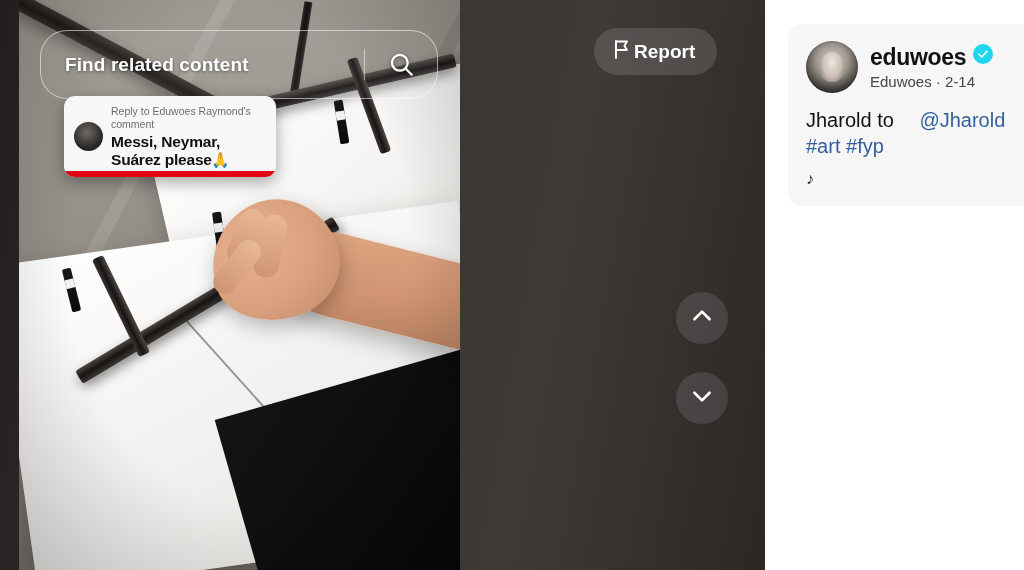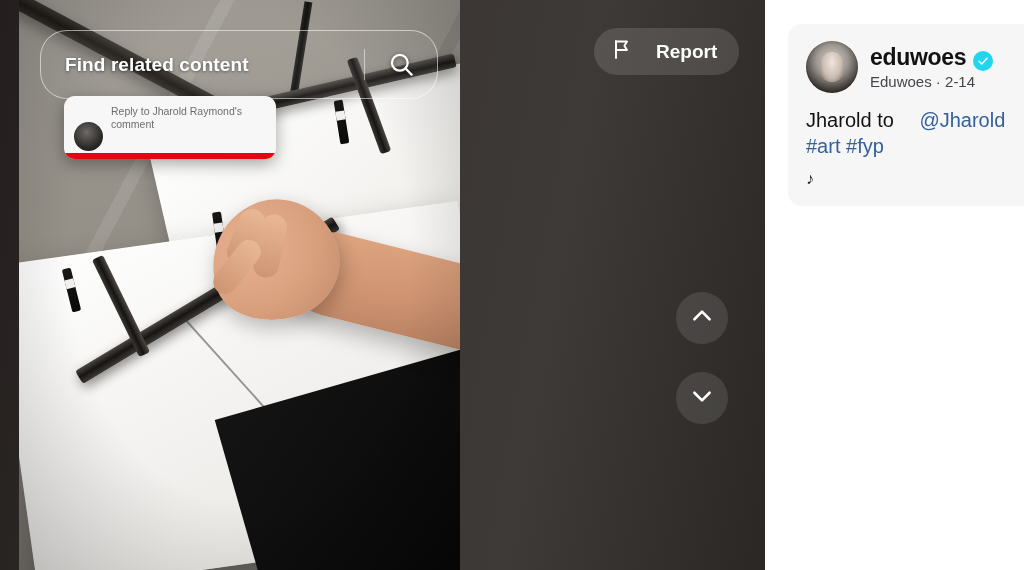--- a/index.html
+++ b/index.html
@@ -265,21 +265,21 @@
   }
 
   
   .report-btn {
     position: absolute;
     left: 594px; top: 28px;
     height: 47px;
     padding: 0 22px 0 19px;
     border-radius: 24px;
     background: rgba(255,255,255,0.13);
-    display: flex; align-items: center; gap: 25px;
+    display: flex; align-items: center; gap: 3px;
     color: #fff;
     font-size: 19px;
     font-weight: 700;
   }
 
   
   .nav-btn {
     position: absolute;
     left: 676px;
     width: 52px; height: 52px;
@@ -317,21 +317,21 @@
     box-shadow: inset 0 0 0 1px rgba(0,0,0,.08);
     position: relative; overflow: hidden;
   }
   .author-avatar::after {
     content: "";
     position: absolute; left: 14px; top: 11px;
     width: 24px; height: 30px; border-radius: 50% 50% 46% 46%;
     background: radial-gradient(ellipse at 50% 34%, #efe6dd 0%, #cbbdb2 55%, #6d625a 100%);
   }
   .author-col { min-width: 0; }
-  .author-name-row { display: flex; align-items: flex-end; gap: 7px; }
+  .author-name-row { display: flex; align-items: flex-start; gap: 7px; }
   .author-name {
     font-size: 23px; font-weight: 700; color: #121212;
     white-space: nowrap; letter-spacing: -.3px;
   }
   .verified {
     width: 20px; height: 20px; border-radius: 50%;
     background: #20d5ec;
     flex: none;
     display: flex; align-items: center; justify-content: center;
   }
@@ -399,21 +399,24 @@
             <line x1="15.6" y1="15.6" x2="21" y2="21"></line>
           </svg>
         </span>
       </div>
     </div>
 
     <div class="reply-card">
       <div class="reply-top">
         <div class="reply-avatar"></div>
         <div class="reply-col">
-          <div class="reply-label">Reply to Jharold Raymond's comment</div>
+          <div class="reply-label">Reply to Eduwoes Raymond's comment</div>
+          <div class="reply-body">
+            <span>Messi, Neymar, Suárez please</span><span class="pray">🙏</span>
+          </div>
         </div>
       </div>
       <div class="reply-progress"></div>
     </div>
 
     <div class="report-btn">
       <span>
         <svg width="18" height="20" viewBox="0 0 18 20" fill="none" stroke="#ffffff" stroke-width="1.9" stroke-linejoin="round" stroke-linecap="round">
           <path d="M3 19V2"></path>
           <path d="M3 2.5h11l-2.6 4.2L14 11H3z"></path>

